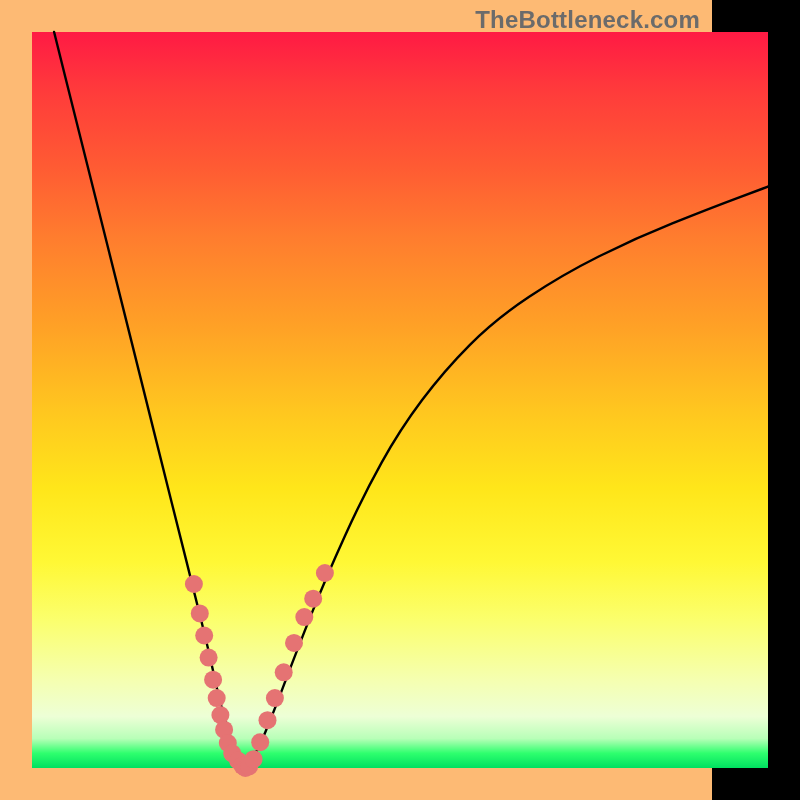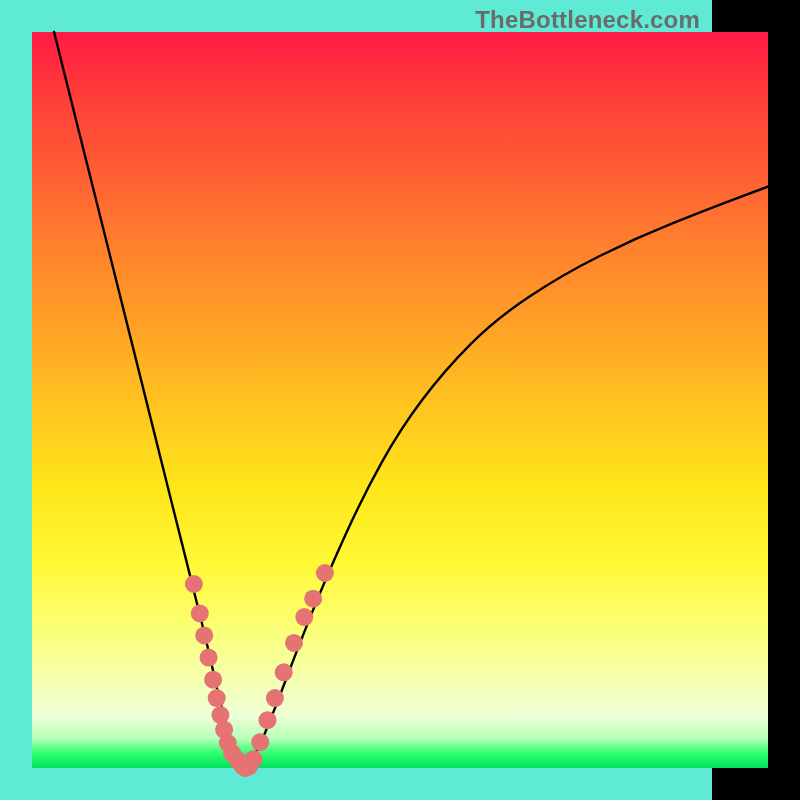--- a/index.html
+++ b/index.html
@@ -1,21 +1,21 @@
 <!DOCTYPE html>
 <html><head>
 <meta charset="utf-8">
 <style>
   * { margin: 0; padding: 0; box-sizing: border-box; }
   html, body { width: 800px; height: 800px; overflow: hidden; background: #000; }
   .stage {
     position: relative;
     width: 712px;
     height: 800px;
-    background: #5eead4;
+    background: #fdba74;
   }
   .plot-area {
     position: absolute;
     left: 32px;
     top: 32px;
     width: 736px;
     height: 736px;
     background: linear-gradient(to bottom,
       #ff1a44 0%,
       #ff3b3b 8%,

